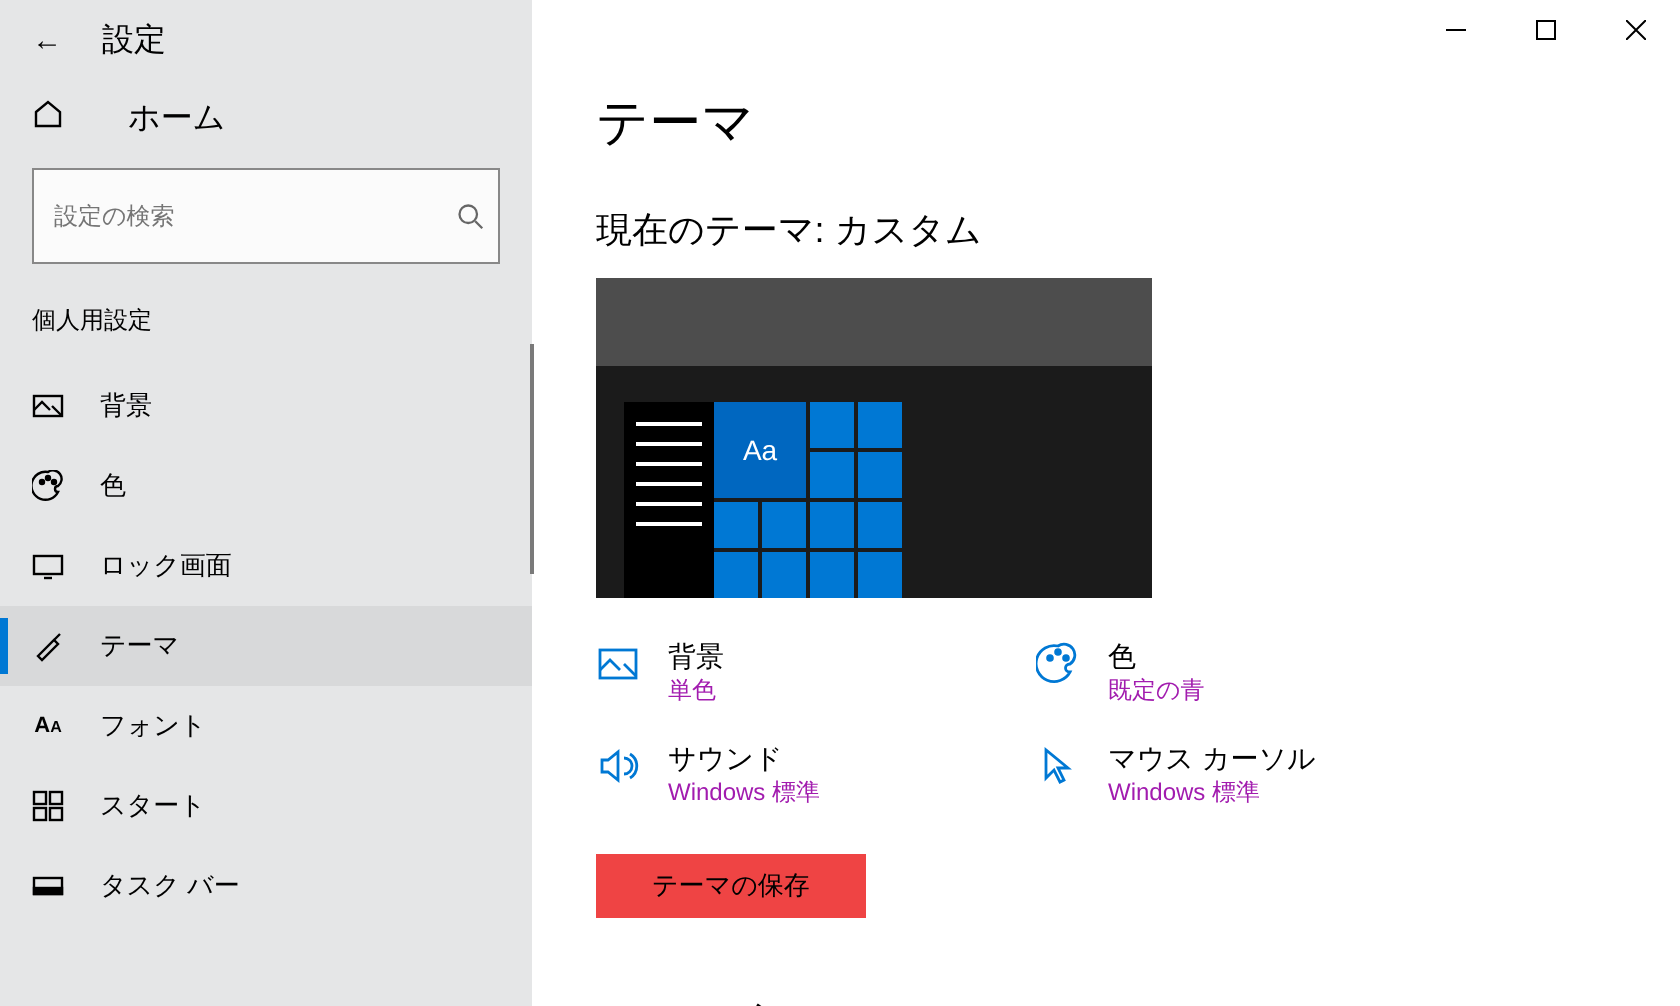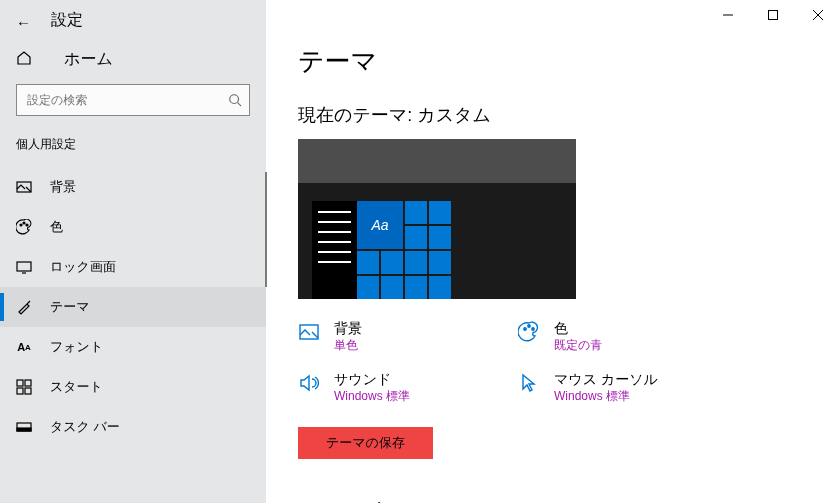--- a/index.html
+++ b/index.html
@@ -8,37 +8,37 @@
   .sidebar { width: 266px; background: #e5e6e7; padding: 0; position: relative; }
   .titlebar { height: 30px; display: flex; align-items: center; justify-content: flex-end; position: absolute; top: 0; right: 0; width: 574px; left: 266px; }
   .win-controls { display: flex; }
   .win-btn { width: 45px; height: 30px; display: flex; align-items: center; justify-content: center; font-size: 10px; }
   .sb-top { display: flex; align-items: center; padding: 10px 16px 8px; gap: 20px; }
   .back-btn { font-size: 15px; line-height: 1; }
   .sb-title { font-size: 16px; }
   .home-row { display: flex; align-items: center; padding: 10px 16px 14px; gap: 32px; }
   .home-icon svg { width: 16px; height: 16px; }
   .search-wrap { padding: 0 16px 20px; }
-  .search { width: 100%; height: 32px; background: #fbfbfb; border: 1px solid #888; padding: 0 30px 0 10px; font-size: 12px; outline: none; }
+  .search { width: 100%; height: 48px; background: #fbfbfb; border: 1px solid #888; padding: 0 30px 0 10px; font-size: 12px; outline: none; }
   .search-box { position: relative; }
   .search-ic { position: absolute; right: 8px; top: 50%; transform: translateY(-50%); width: 14px; height: 14px; }
   .section-head { padding: 0 16px 14px; font-size: 12px; font-weight: 400; }
   .nav-item { display: flex; align-items: center; height: 40px; padding: 0 16px; gap: 18px; font-size: 13px; position: relative; }
   .nav-item.active { background: #d8d9da; }
   .nav-item.active::before { content: ""; position: absolute; left: 0; top: 6px; bottom: 6px; width: 4px; background: #0078d4; }
   .nav-ic { width: 16px; height: 16px; display: flex; align-items: center; justify-content: center; }
   .main { flex: 1; padding: 44px 0 0 32px; overflow: hidden; position: relative; }
   .title { font-size: 26px; font-weight: 350; margin-bottom: 24px; }
   .sub { font-size: 18px; font-weight: 400; margin-bottom: 12px; }
   .preview { width: 278px; height: 160px; background: #4d4d4d; margin-bottom: 20px; position: relative; overflow: hidden; }
   .taskbar { position: absolute; bottom: 0; left: 0; right: 0; height: 116px; background: #1b1b1b; }
   .start-menu { position: absolute; left: 14px; bottom: 0; width: 45px; height: 98px; background: #000; padding: 10px 6px; display: flex; flex-direction: column; gap: 8px; }
   .line { height: 2px; background: #fff; }
   .tiles { position: absolute; left: 59px; bottom: 0; width: 94px; height: 98px; display: grid; grid-template-columns: repeat(4,1fr); grid-template-rows: repeat(4,1fr); gap: 2px; }
-  .tile { background: #0078d4; font-style: italic; }
+  .tile { background: #0078d4; }
   .tile.big { grid-column: span 2; grid-row: span 2; display: flex; align-items: center; justify-content: center; color: #fff; font-size: 14px; background: #0067c0; }
   .grid2 { display: grid; grid-template-columns: 220px 220px; row-gap: 16px; margin-bottom: 22px; }
   .item { display: flex; gap: 14px; align-items: flex-start; }
   .item-ic { width: 22px; height: 22px; display: flex; align-items: center; justify-content: center; margin-top: 2px; }
   .item-txt { display: flex; flex-direction: column; }
   .item-title { font-size: 14px; line-height: 1.3; }
   .item-sub { font-size: 12px; color: #a21caf; }
   .btn-save { display: inline-flex; align-items: center; justify-content: center; height: 32px; padding: 0 28px; background: #ef4444; border: none; font-size: 13px; margin-bottom: 40px; }
   .sub2 { font-size: 18px; font-weight: 400; }
   .scroll-ind { position: absolute; left: 265px; top: 172px; width: 2px; height: 115px; background: #7a7a7a; }

